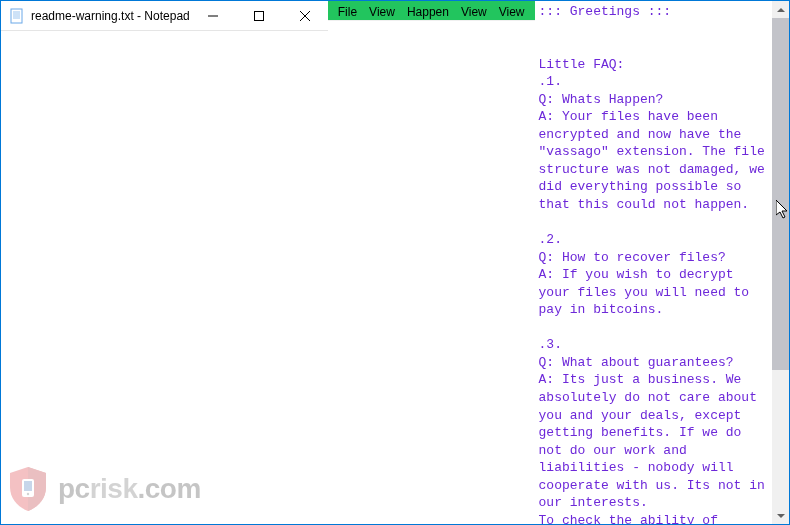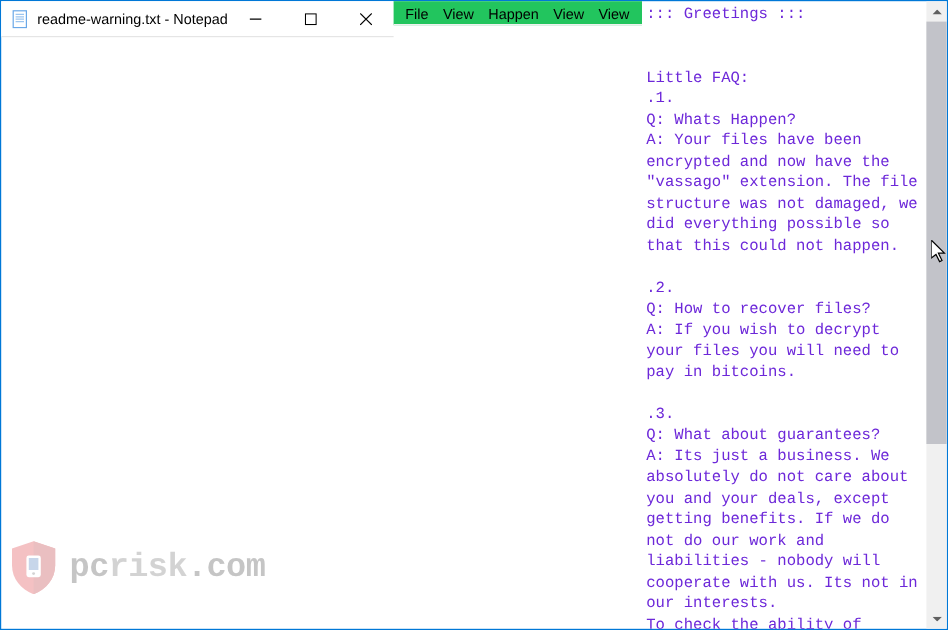--- a/index.html
+++ b/index.html
@@ -107,27 +107,27 @@
       position: absolute;
       top: 0;
       left: 0;
       right: 0;
       height: 72%;
       background: #c2c3c9;
       cursor: pointer;
     }
     .watermark {
       position: absolute;
-      bottom: 28px;
+      bottom: 12px;
       left: 4px;
       display: flex;
       align-items: center;
       opacity: 0.28;
       pointer-events: none;
-      font-family: Liberation Mono, monospace;
+      font-family: Liberation Sans, sans-serif;
     }
     .wm-shield {
       width: 48px;
       height: 48px;
       margin-right: 6px;
     }
     .wm-text {
       font-size: 28px;
       font-weight: bold;
       color: #333;

